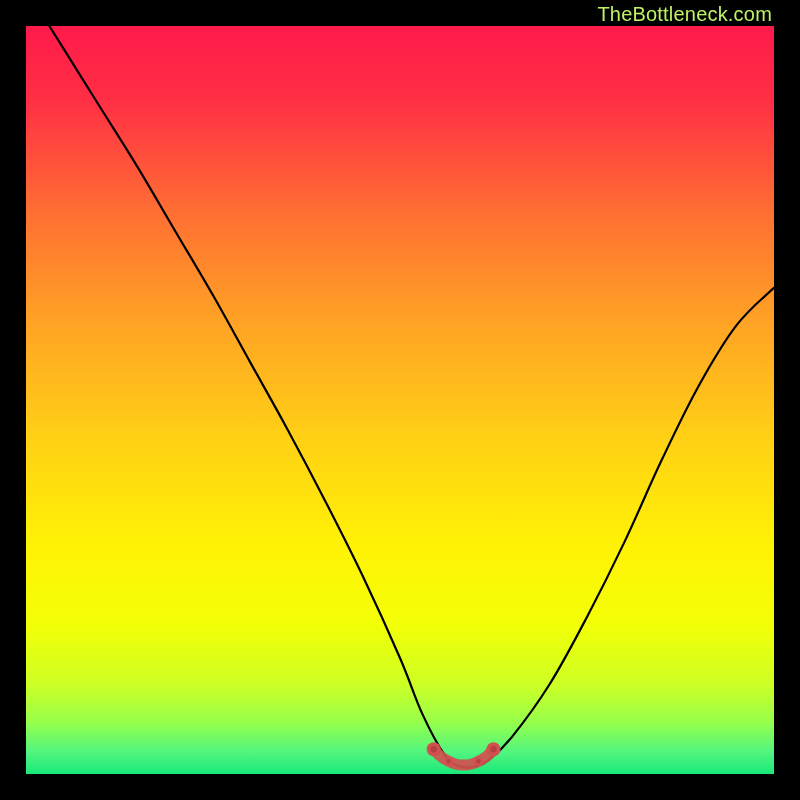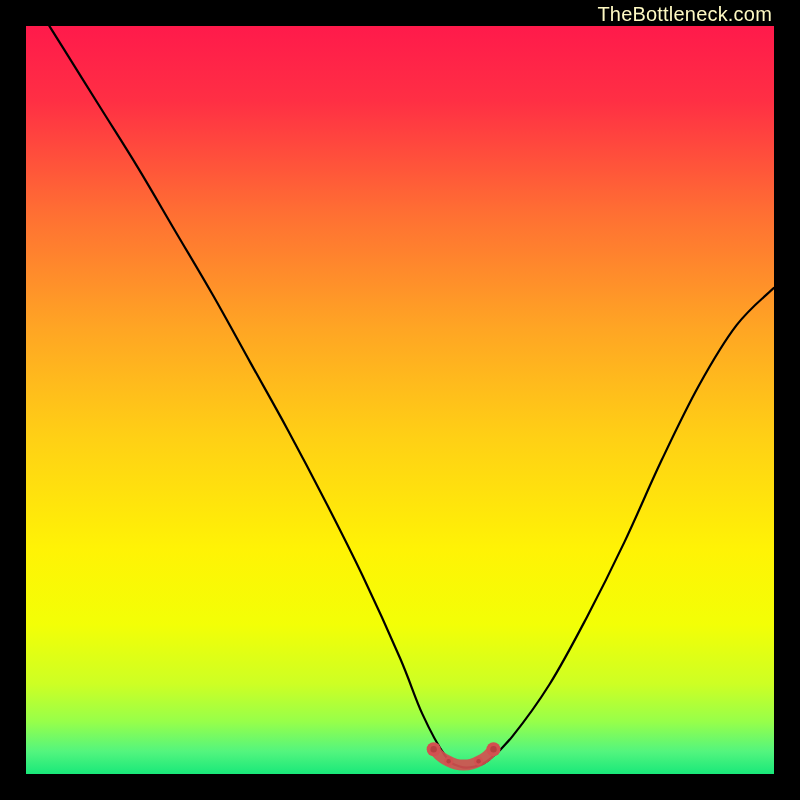--- a/index.html
+++ b/index.html
@@ -33,21 +33,21 @@
     left: 0; top: 0;
     width: 100%;
     height: 100%;
     display: block;
   }
 
   .watermark {
     position: absolute;
     top: 3px;
     right: 28px;
-    color: #fef9c3;
+    color: #bef264;
     font-size: 20px;
     font-weight: 500;
     letter-spacing: 0.2px;
   }
 </style>
 </head>
 <body>
 
 <div class="stage">
 

